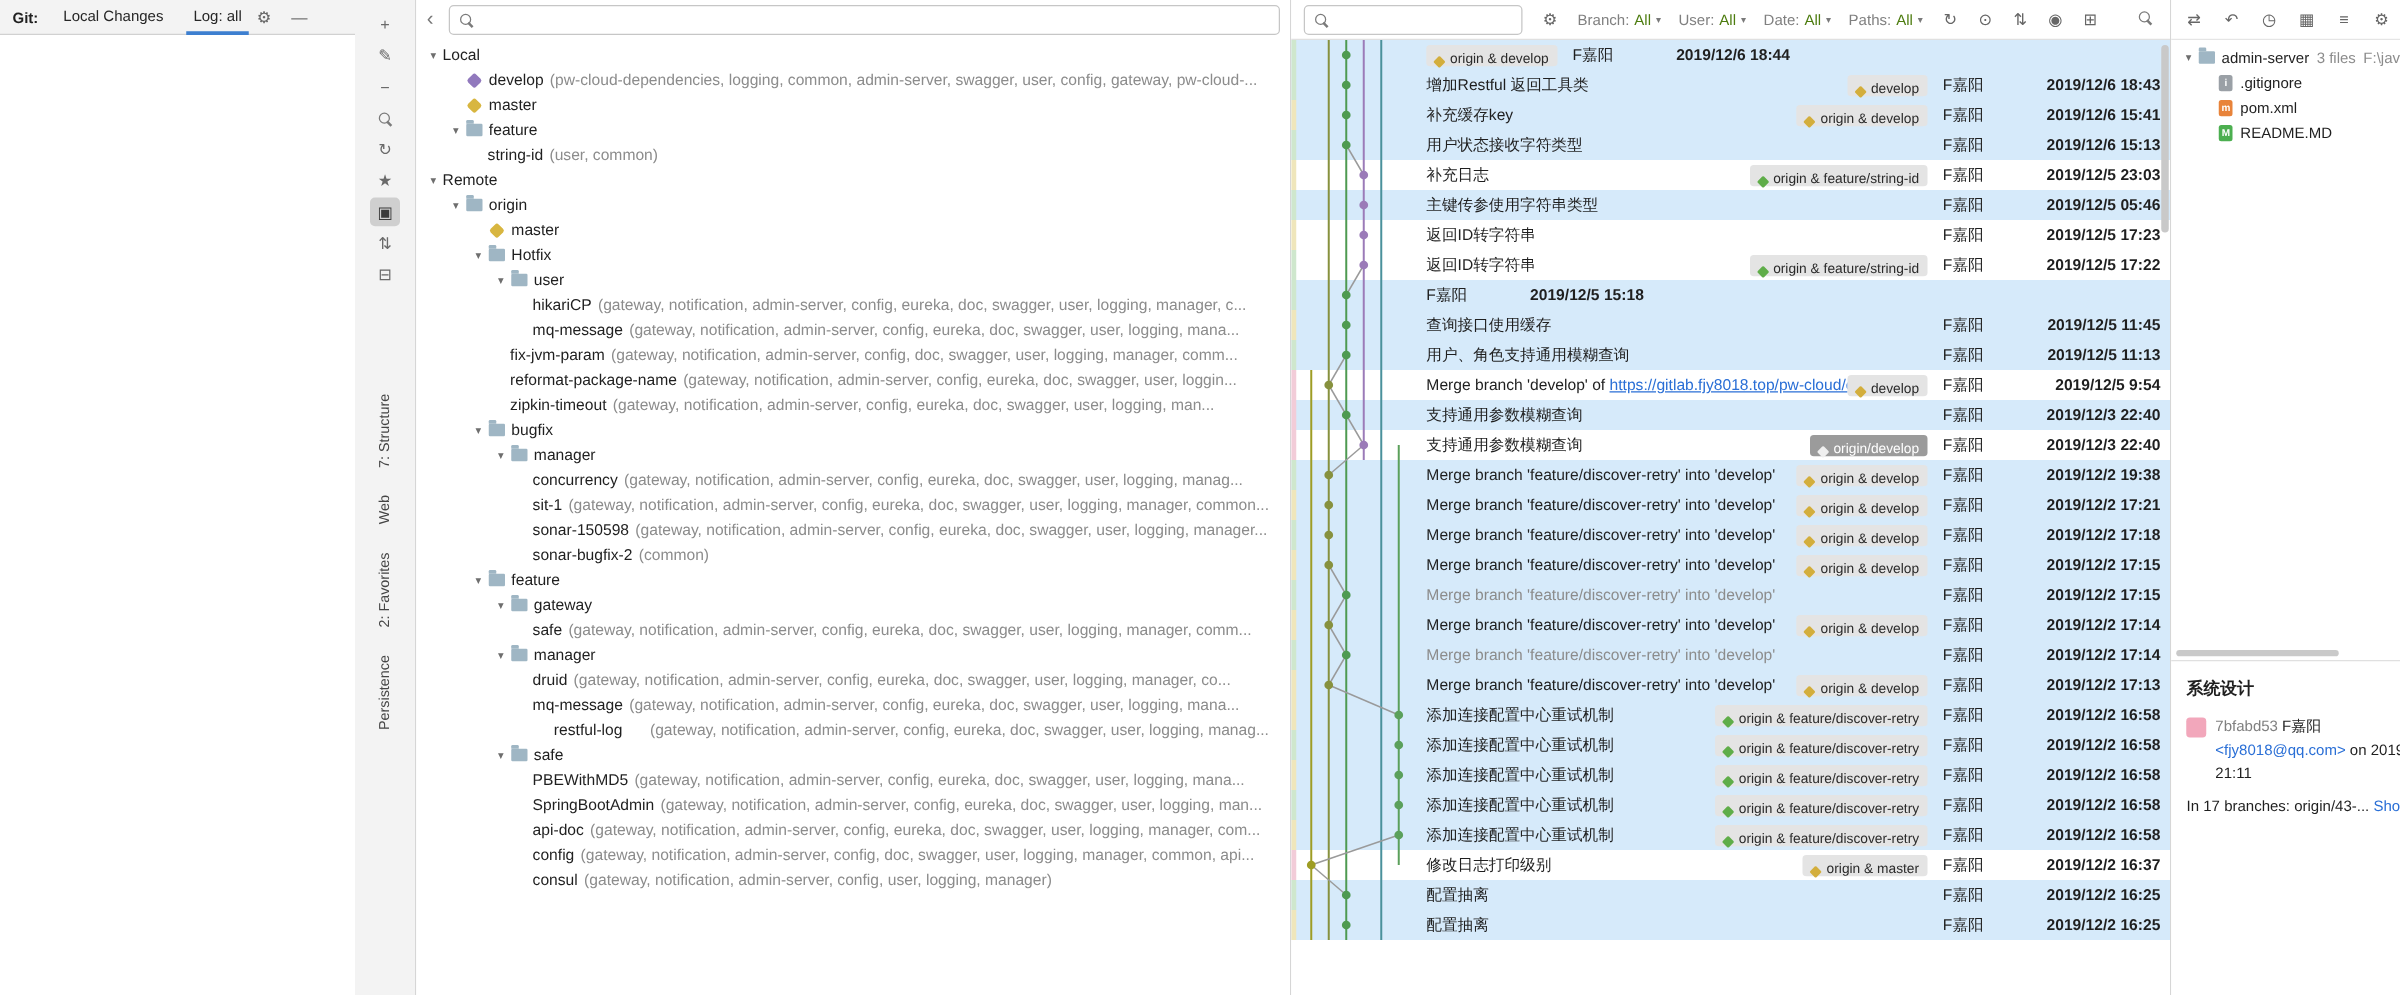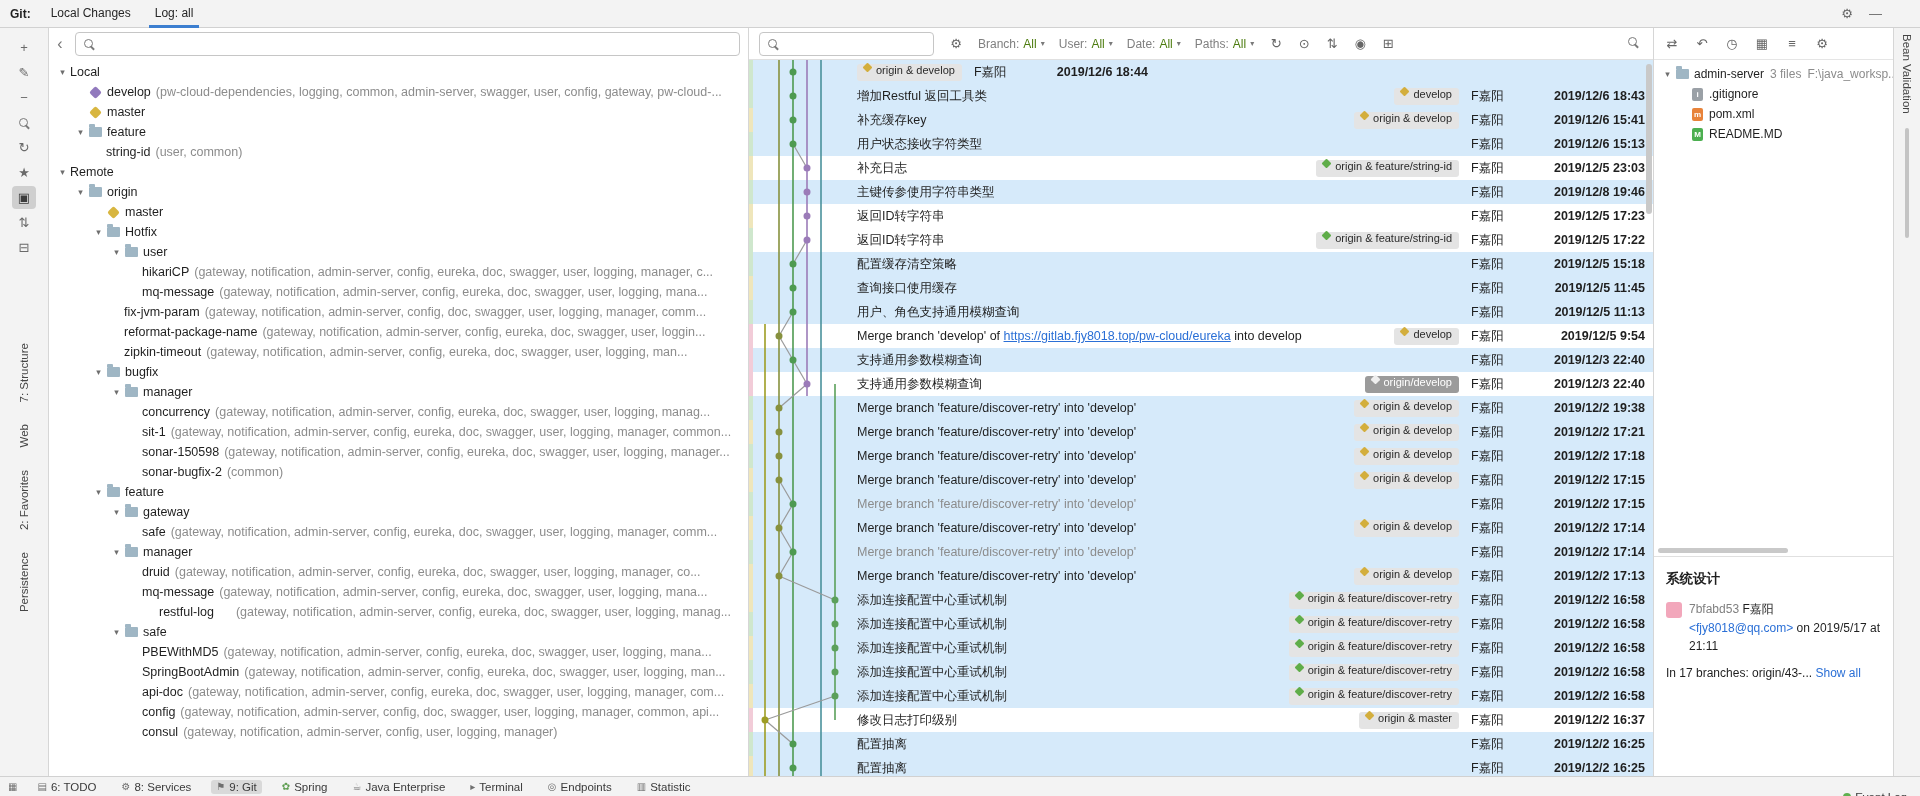--- a/index.html
+++ b/index.html
@@ -2,21 +2,21 @@
 <html><head>
 <meta charset="utf-8">
 <style>
   * { box-sizing: border-box; }
   html,body { margin:0; padding:0; }
   body {
     width:1920px; height:796px; overflow:hidden; background:#fff;
     font-family:"Liberation Sans","DejaVu Sans",sans-serif; font-size:12px; color:#1f1f1f;
     -webkit-font-smoothing:antialiased;
   }
-  .app { width:1920px; height:796px; display:flex; flex-direction:column; }
+  .app { width:1920px; height:796px; display:flex; flex-direction:row; }
 
   
   .tabbar { height:28px; flex:none; background:#f3f3f3; border-bottom:1px solid #d1d1d1;
     display:flex; align-items:center; padding:0 10px; }
   .git-label { font-weight:bold; margin-right:8px; }
   #tabs { display:flex; height:28px; }
   .tab { padding:0 12px; line-height:27px; position:relative; color:#262626; cursor:default; }
   .tab.selected::after { content:""; position:absolute; left:6px; right:6px; bottom:0; height:3px; background:#3d7fd0; }
   .tabbar-right { margin-left:auto; display:flex; gap:16px; color:#666; font-size:13px; padding-right:28px; }
 
@@ -65,21 +65,21 @@
   .commit-area { flex:1; position:relative; overflow:hidden; }
   #graph { position:absolute; left:6px; top:0; pointer-events:none; }
   #commit-rows { position:absolute; inset:0; }
   .crow { display:flex; align-items:center; height:24px; padding-right:8px; font-size:12.5px; cursor:default; }
   .crow.sel { background:#d6eafa; }
   .cstripe { width:4px; flex:none; align-self:stretch; }
   .gspace { width:104px; flex:none; }
   .msg { flex:1; min-width:0; overflow:hidden; white-space:nowrap; padding-right:10px; }
   .msg.dim { color:#8c8c8c; }
   .msg a { color:#2a6fd6; text-decoration:underline; }
-  .chip { flex:none; height:17px; border-radius:3px; background:#e4e4e4; display:flex; align-items:flex-start;
+  .chip { flex:none; height:17px; border-radius:3px; background:#e4e4e4; display:flex; align-items:flex-end;
     gap:5px; padding:0 7px; font-size:11px; color:#2a2a2a; margin-right:12px; white-space:nowrap; }
   .chip.gray { background:#9b9b9b; color:#fff; }
   .tagmini { width:7px; height:7px; border-radius:1px; transform:rotate(45deg); flex:none; }
   .cauthor { flex:none; width:62px; }
   .cdate { flex:none; width:112px; text-align:right; font-weight:700; }
   .vscroll { position:absolute; right:1px; top:4px; width:6px; height:150px; background:#c9c9c9; border-radius:3px; }
 
   
   .details-panel { width:239px; flex:none; background:#fff; display:flex; flex-direction:column; min-height:0; }
   .details-toolbar { height:32px; flex:none; display:flex; align-items:center; gap:10px; padding:0 8px; border-bottom:1px solid #e5e5e5; }
@@ -423,21 +423,21 @@
                 <span>origin &amp; feature/string-id</span>
               </span>
               <span class="cauthor">F嘉阳</span>
               <span class="cdate">2019/12/5 23:03</span>
             </div>
             <div class="crow sel">
               <span class="cstripe" style="background: rgb(207, 231, 205);"></span>
               <span class="gspace"></span>
               <span class="msg">主键传参使用字符串类型</span>
               <span class="cauthor">F嘉阳</span>
-              <span class="cdate">2019/12/8 19:46</span>
+              <span class="cdate">2019/12/5 05:46</span>
             </div>
             <div class="crow">
               <span class="cstripe" style="background: rgb(239, 230, 187);"></span>
               <span class="gspace"></span>
               <span class="msg">返回ID转字符串</span>
               <span class="cauthor">F嘉阳</span>
               <span class="cdate">2019/12/5 17:23</span>
             </div>
             <div class="crow">
               <span class="cstripe" style="background: rgb(207, 231, 205);"></span>
@@ -446,21 +446,20 @@
               <span class="chip">
                 <span class="tagmini" style="background: rgb(95, 173, 73);"></span>
                 <span>origin &amp; feature/string-id</span>
               </span>
               <span class="cauthor">F嘉阳</span>
               <span class="cdate">2019/12/5 17:22</span>
             </div>
             <div class="crow sel">
               <span class="cstripe" style="background: rgb(207, 231, 205);"></span>
               <span class="gspace"></span>
-              <span class="msg">配置缓存清空策略</span>
               <span class="cauthor">F嘉阳</span>
               <span class="cdate">2019/12/5 15:18</span>
             </div>
             <div class="crow sel">
               <span class="cstripe" style="background: rgb(239, 230, 187);"></span>
               <span class="gspace"></span>
               <span class="msg">查询接口使用缓存</span>
               <span class="cauthor">F嘉阳</span>
               <span class="cdate">2019/12/5 11:45</span>
             </div>

